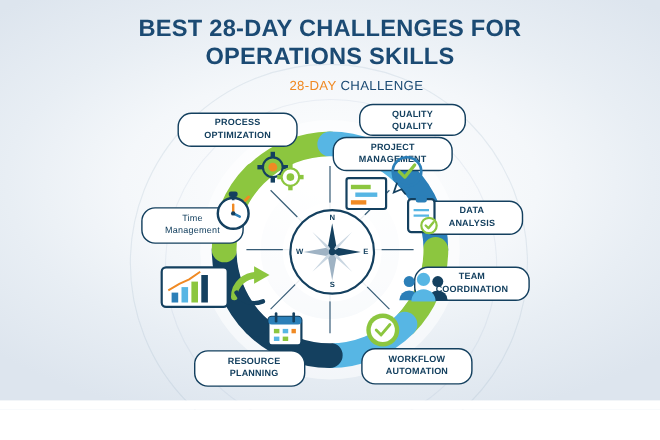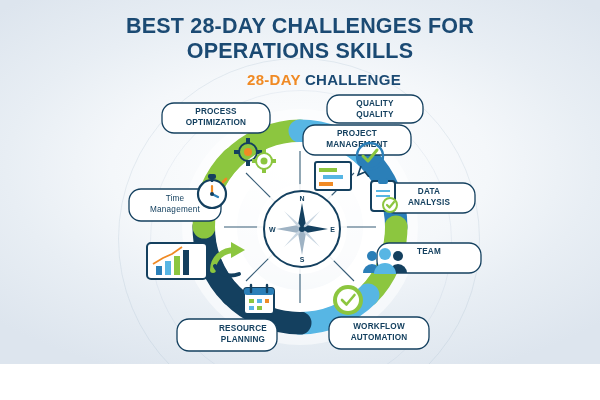--- a/index.html
+++ b/index.html
@@ -22,21 +22,21 @@
   }
   .wm1{left:118px;top:58px;width:360px;height:360px;}
   .wm2{left:150px;top:90px;width:300px;height:300px;border-color:rgba(140,165,190,.13);}
 
   
   .header{position:absolute;left:0;top:14px;width:600px;text-align:center;}
   .title{
     color:#1b4a73;font-weight:bold;font-size:21.5px;line-height:25px;
     letter-spacing:.2px;
   }
-  .subtitle{margin-top:7px;font-size:15px;font-weight:bold;letter-spacing:.3px;margin-left:48px;}
+  .subtitle{margin-top:7px;font-size:12px;font-weight:normal;letter-spacing:.3px;margin-left:48px;}
   .sub-orange{color:#f08a24;}
   .sub-blue{color:#1b4a73;}
 
   
   .wheel{position:absolute;left:115px;top:85px;width:370px;height:300px;}
   .wheel svg{position:absolute;left:0;top:0;}
 
   
   .hub{
     position:absolute;left:148px;top:105px;width:74px;height:74px;border-radius:50%;
@@ -164,28 +164,29 @@
       <span>MANAGEMENT</span>
     </div>
 
     <div class="node" style="left:262px;top:102px;">
       <span>DATA</span>
       <span>ANALYSIS</span>
     </div>
 
     <div class="node" style="left:262px;top:162px;">
       <span>TEAM</span>
+      <span>COORDINATION</span>
     </div>
 
     <div class="node" style="left:212px;top:237px;">
       <span>WORKFLOW</span>
       <span>AUTOMATION</span>
     </div>
 
-    <div class="node" style="left:76px;top:239px;">
+    <div class="node" style="left:64px;top:239px;">
       <span>RESOURCE</span>
       <span>PLANNING</span>
     </div>
 
     <div class="node" style="left:8px;top:109px;font-weight:normal;">
       <span>Time</span>
       <span>Management</span>
     </div>
 
     <div class="icon" style="left:113px;top:48px;">

